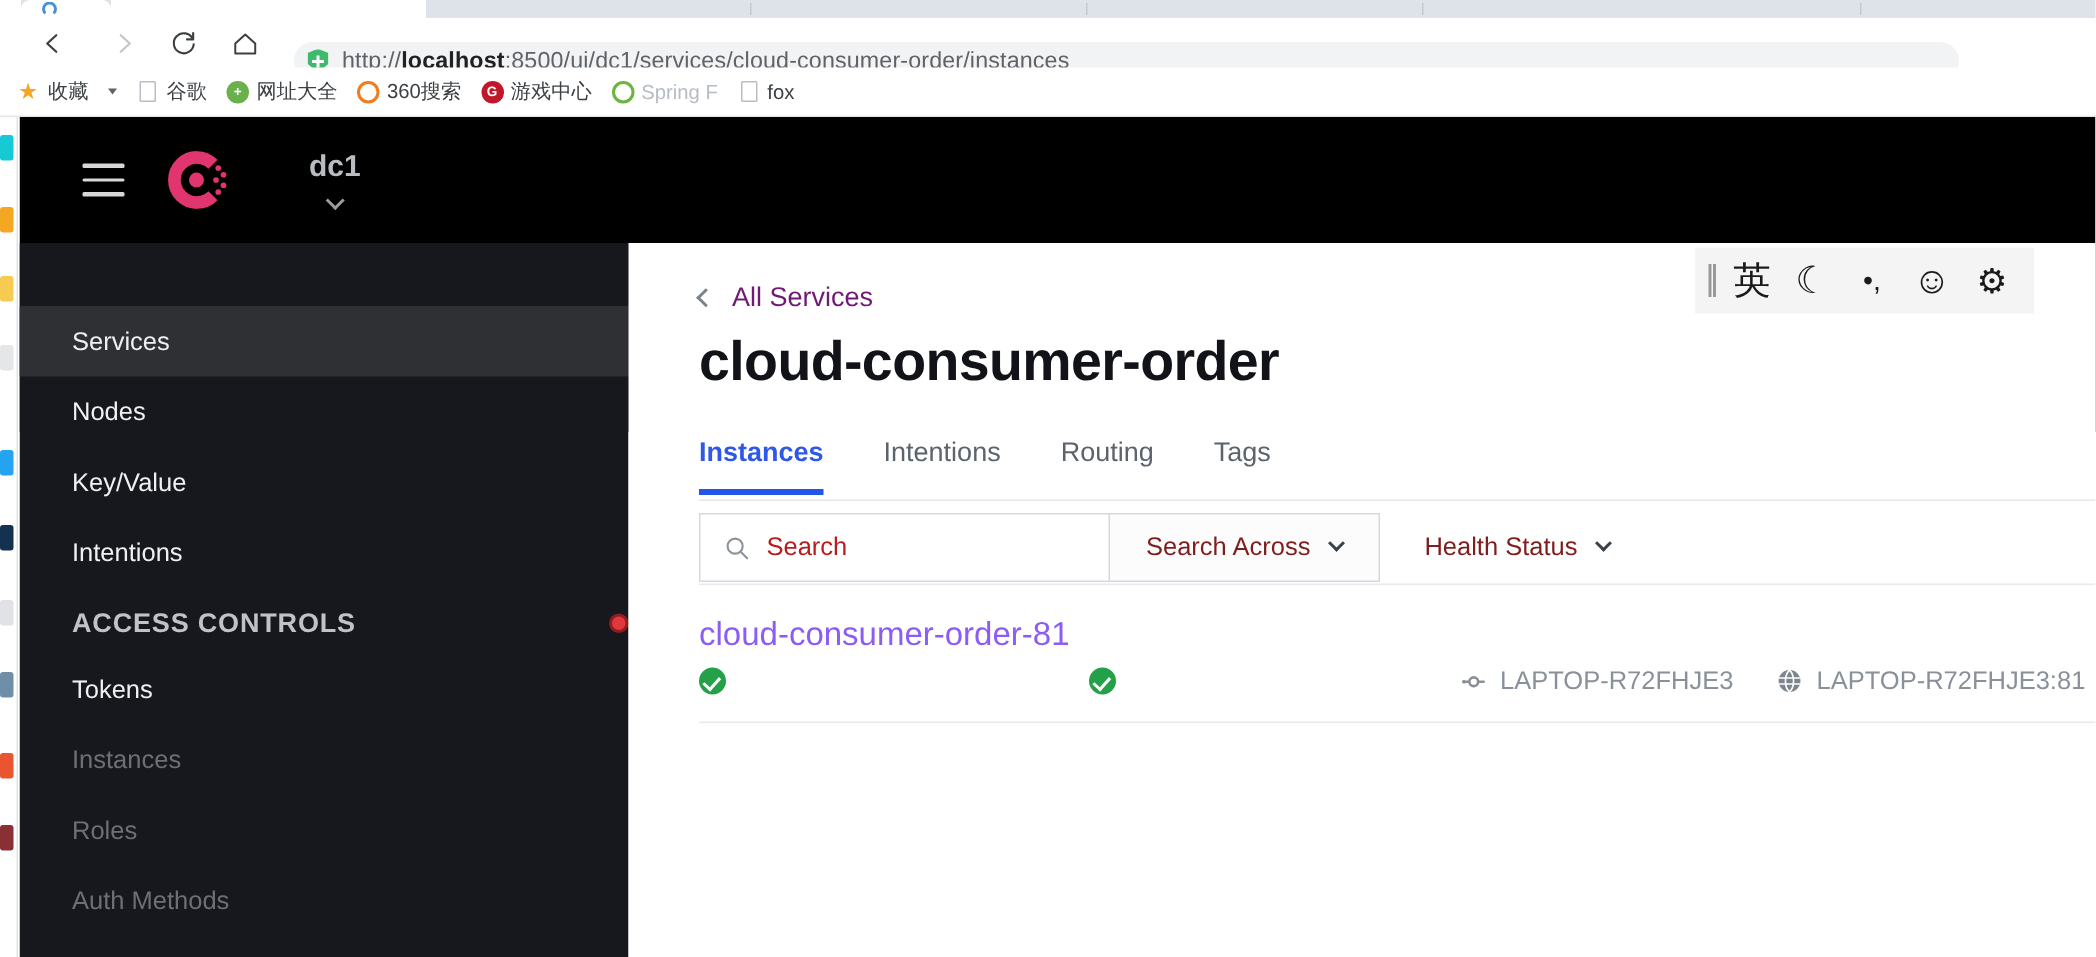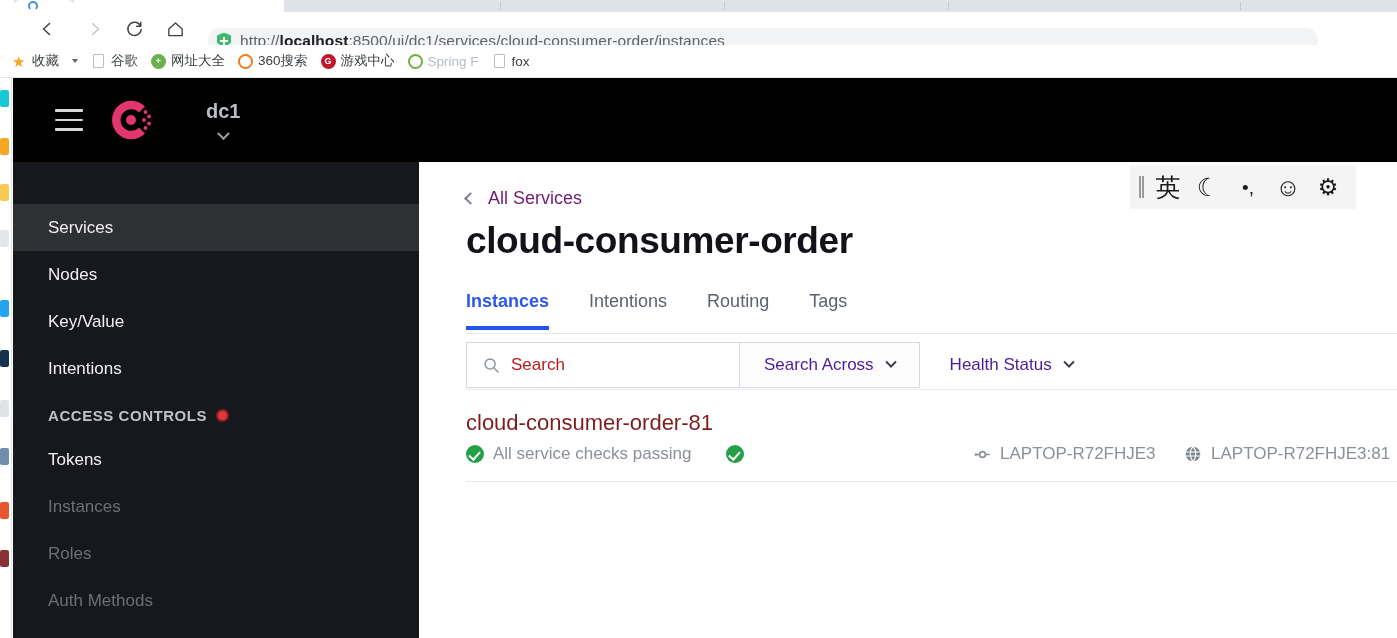--- a/index.html
+++ b/index.html
@@ -30,21 +30,21 @@
     border: 2px solid #4a90d9; border-radius: 50%;
     border-bottom-color: transparent;
   }
   .tabstrip-mid {
     position: absolute; top: 0; left: 74px; width: 210px; height: 12px;
     background: #ffffff;
   }
   .tab-sep { position: absolute; top: 2px; width: 1px; height: 8px; background: #c2c9d1; }
 
   .navbar {
-    position: absolute; top: 12px; left: 12px; width: 1211px; height: 33px;
+    position: absolute; top: 12px; left: 0; width: 1211px; height: 33px;
     background: #ffffff;
   }
   .nav-btn {
     position: absolute; top: 4px; width: 26px; height: 26px;
     display: flex; align-items: center; justify-content: center;
   }
   .nav-btn svg { display: block; }
 
   .omnibox {
     position: absolute; top: 16px; left: 196px; width: 1110px; height: 25px;
@@ -143,22 +143,22 @@
   .nav-item {
     position: absolute; left: 0; width: 406px; height: 47px;
     display: flex; align-items: center;
     color: #f0f0f2; font-size: 17px; padding-left: 35px;
   }
   .nav-item.active { background: #2f3034; }
   .nav-item.muted { color: #6c7075; }
   .nav-head {
     position: absolute; left: 0; width: 406px; height: 30px;
     display: flex; align-items: center; gap: 9px;
-    color: #bfc3c8; font-size: 15px; font-weight: 700;
-    letter-spacing: 0.55px; padding-left: 35px;
+    color: #bfc3c8; font-size: 18px; font-weight: 700;
+    letter-spacing: 0.55px; padding-left: 35px; justify-content: space-between;
   }
   .acl-dot {
     width: 13px; height: 13px; border-radius: 50%;
     background: #e0383e; border: 2px solid #8f1d22;
   }
 
   .content {
     position: absolute; top: 84px; left: 406px; width: 978px; height: 476px;
     background: #ffffff;
   }
@@ -195,35 +195,35 @@
     display: flex; align-items: stretch;
     border-bottom: 1px solid #e6e9ed;
   }
   .srch {
     width: 274px; height: 46px; border: 1px solid #d5d9de; background: #fff;
     display: flex; align-items: center; padding-left: 16px; gap: 11px;
   }
   .srch-ph { font-size: 17px; color: #b91c1c; }
   .dd {
     height: 46px; display: flex; align-items: center; gap: 13px;
-    padding: 0 24px; font-size: 17px; color: #4c1d95;
+    padding: 0 24px; font-size: 17px; color: #7f1d1d;
     border-top: 1px solid #d5d9de; border-bottom: 1px solid #d5d9de;
     border-right: 1px solid #d5d9de; background: #fcfcfd;
   }
   .dd.bare { border: none; background: transparent; padding-left: 30px; }
   .dd-caret {
     width: 8px; height: 8px; border-right: 2px solid #3c4149;
     border-bottom: 2px solid #3c4149; transform: rotate(45deg) translate(-2px,-2px);
   }
 
   .inst {
     position: absolute; top: 248px; left: 47px; width: 931px; height: 72px;
     border-bottom: 1px solid #e6e9ed;
   }
-  .inst-name { font-size: 22px; color: #7f1d1d; }
+  .inst-name { font-size: 22px; color: #8b5cf6; }
   .inst-meta {
     margin-top: 8px; display: flex; align-items: center;
     font-size: 17px; color: #8a9099; white-space: nowrap;
   }
   .meta-cell { display: flex; align-items: center; gap: 9px; }
   .check-ok {
     width: 18px; height: 18px; border-radius: 50%; background: #24a148;
     position: relative; flex: 0 0 auto;
   }
   .check-ok::after {
@@ -448,21 +448,20 @@
           <span>Health Status</span>
           <span class="dd-caret"></span>
         </div>
       </div>
 
       <div class="inst">
         <div class="inst-name">cloud-consumer-order-81</div>
         <div class="inst-meta">
           <span class="meta-cell" style="width:260px">
             <span class="check-ok"></span>
-            <span>All service checks passing</span>
           </span>
           <span class="meta-cell" style="width:248px">
             <span class="check-ok"></span>
           </span>
           <span class="meta-cell" style="width:210px">
             <svg width="17" height="17" viewBox="0 0 18 18">
               <circle cx="9" cy="9" r="3.1" fill="none" stroke="#8a9099" stroke-width="1.8"></circle>
               <path d="M2 9 L5.5 9 M12.5 9 L16 9" stroke="#8a9099" stroke-width="1.8" stroke-linecap="round"></path>
               <circle cx="2" cy="9" r="1.3" fill="#8a9099"></circle>
             </svg>

